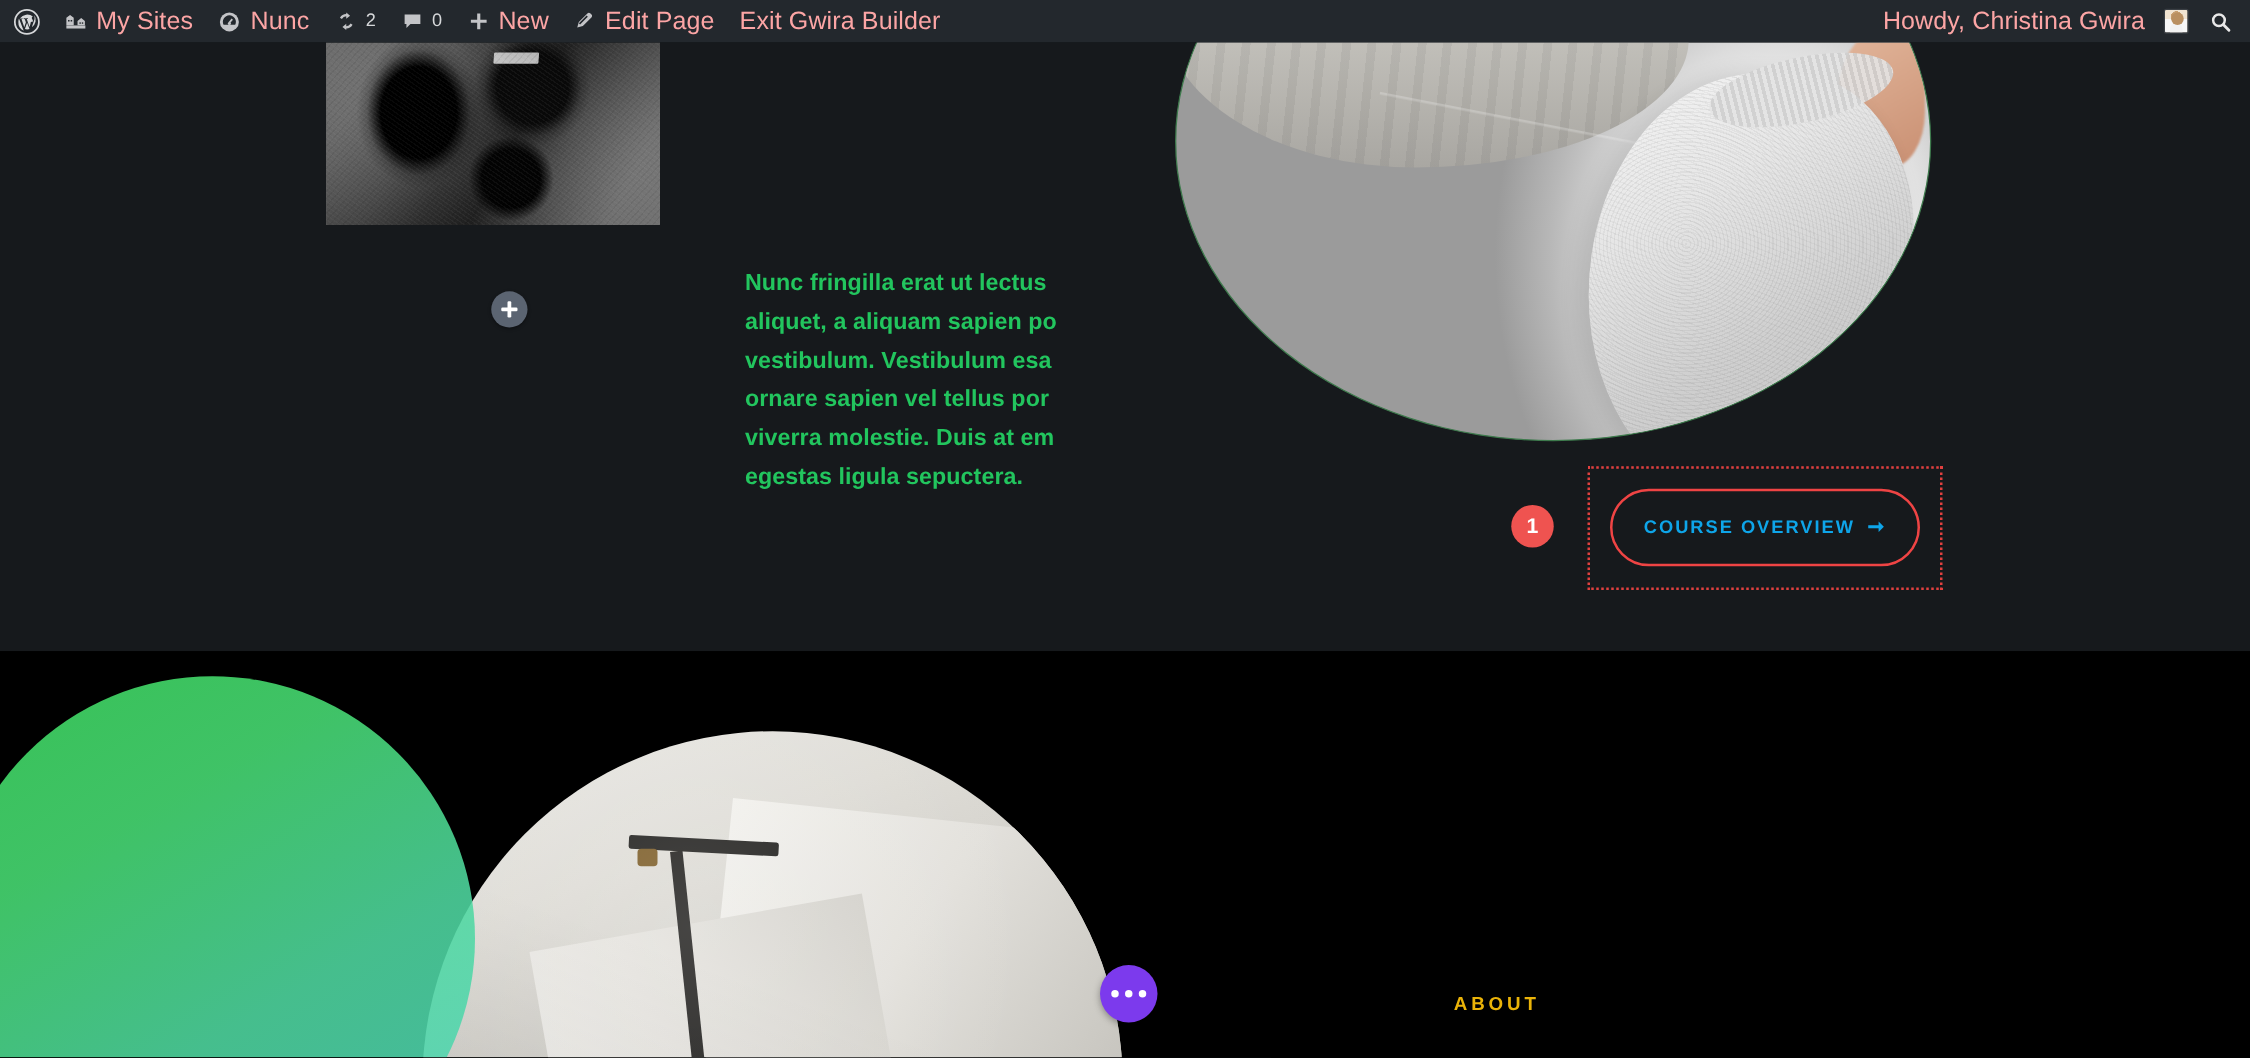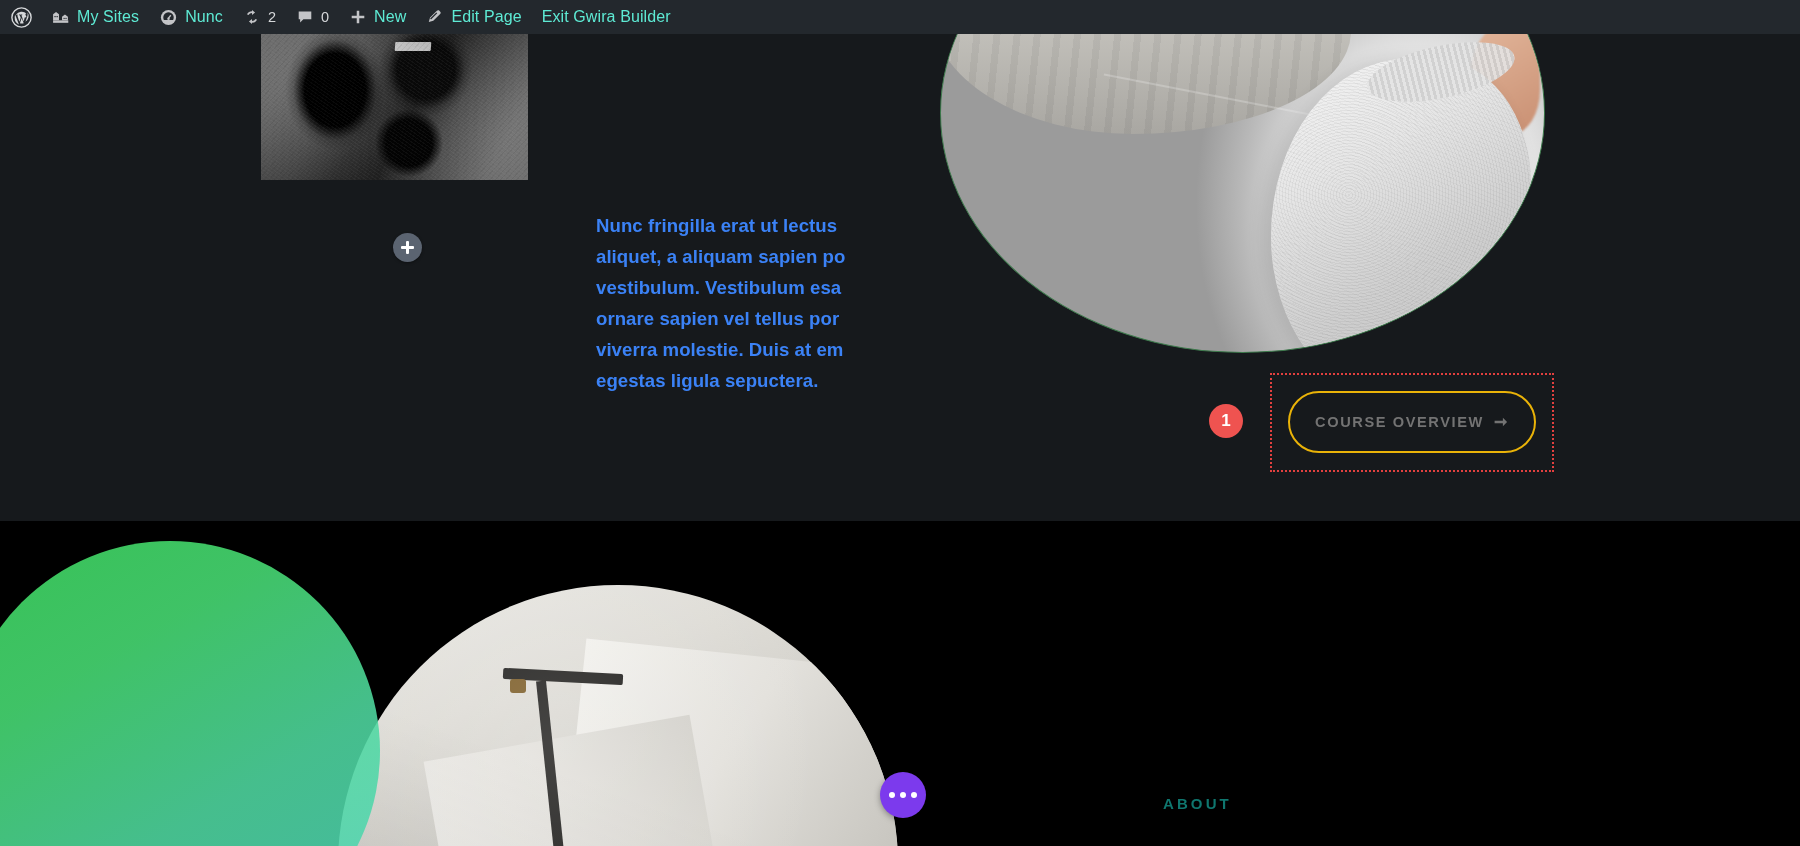--- a/index.html
+++ b/index.html
@@ -41,21 +41,21 @@
     display: flex;
     align-items: center;
     gap: 7px;
     height: 34px;
     padding: 0 10px;
     color: #e8e8e8;
     white-space: nowrap;
     cursor: pointer;
     line-height: 34px;
   }
-  .ab-item .ab-label { font-size: 16px; color: #5eead4; letter-spacing: .1px; }
+  .ab-item .ab-label { font-size: 20px; color: #fca5a5; letter-spacing: .1px; }
   .ab-count { font-size: 14.5px; color: #d6d8da; }
 
   .ab-icon { display: inline-flex; align-items: center; justify-content: center; }
   .ab-icon svg { display: block; }
 
   .wp-logo-item { padding: 0 9px 0 11px; }
 
   .ab-howdy { padding-right: 6px; }
   .avatar {
     width: 20px; height: 20px;
@@ -149,21 +149,21 @@
     position: absolute; background: #fff; border-radius: 1px;
   }
   #add-module-button .plus-v { width: 2.6px; height: 13px; }
   #add-module-button .plus-h { width: 13px; height: 2.6px; }
 
   
   #paragraph-block {
     position: absolute;
     left: 596px; top: 176px;
     width: 276px;
-    color: #3b82f6;
+    color: #22c55e;
     font-size: 18.6px;
     font-weight: 700;
     line-height: 31px;
     letter-spacing: .05px;
   }
 
   
   #photo-person {
     position: absolute;
     left: 940px; top: -161px;
@@ -253,24 +253,24 @@
     width: 284px; height: 99px;
     border: 2px dotted #e2403f;
     z-index: 25;
   }
 
   
   #course-overview-button {
     position: absolute;
     left: 1288px; top: 357px;
     width: 248px; height: 62px;
-    border: 2px solid #eab308;
+    border: 2px solid #ef4444;
     border-radius: 40px;
     background: transparent;
-    color: #737373;
+    color: #0ea5e9;
     display: flex;
     align-items: center;
     justify-content: center;
     gap: 10px;
     font-size: 14.6px;
     font-weight: 700;
     letter-spacing: 1.6px;
     cursor: pointer;
     z-index: 28;
   }
@@ -370,21 +370,21 @@
   #options-button .dot {
     width: 6px; height: 6px;
     border-radius: 50%;
     background: #fff;
   }
 
   
   #about-heading {
     position: absolute;
     left: 1163px; top: 795px;
-    color: #0f766e;
+    color: #eab308;
     font-size: 15px;
     font-weight: 700;
     letter-spacing: 3.1px;
     z-index: 40;
   }
 </style>
 </head>
 <body>
 
 <div id="page">
@@ -464,20 +464,34 @@
         </span>
         <span class="ab-label">Edit Page</span>
       </div>
 
       <div class="ab-item">
         <span class="ab-label">Exit Gwira Builder</span>
       </div>
 
     </div>
 
+    <div class="ab-right">
+      <div class="ab-item ab-howdy">
+        <span class="ab-label">Howdy, Christina Gwira</span>
+        <span class="avatar"></span>
+      </div>
+      <div class="ab-item ab-search">
+        <span class="ab-icon">
+          <svg width="19" height="19" viewBox="0 0 20 20">
+            <circle cx="8.6" cy="8.6" r="4.9" fill="none" stroke="#e8e8e8" stroke-width="2.1"></circle>
+            <path d="M12.4 12.4 17 17" stroke="#e8e8e8" stroke-width="2.4" stroke-linecap="round"></path>
+          </svg>
+        </span>
+      </div>
+    </div>
 
   </div>
 
   <div id="section-one">
 
     <div id="photo-headphones">
       <div class="tp-badge"></div>
       <div class="grain"></div>
       <div class="vig"></div>
     </div>

